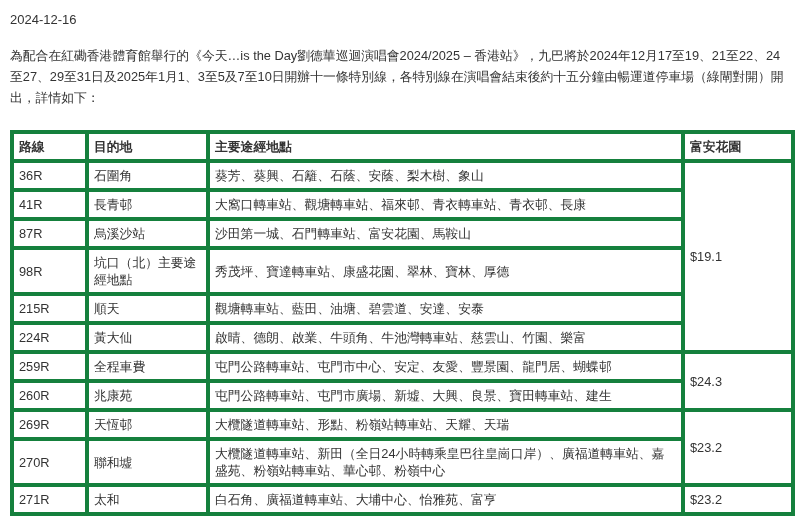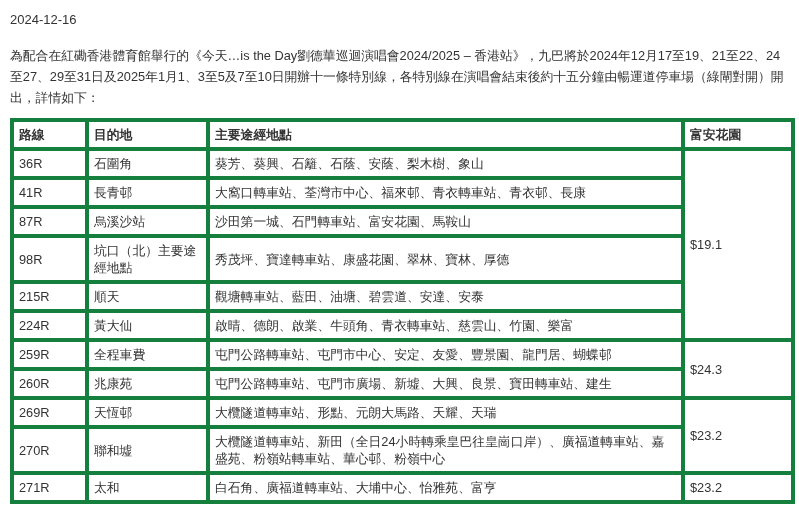--- a/index.html
+++ b/index.html
@@ -22,21 +22,21 @@
   .title {
     font-size: 15.5px;
     font-weight: bold;
     color: #333333;
     margin-bottom: 22px;
   }
   .intro {
     font-size: 12.8px;
     line-height: 21px;
     color: #333333;
-    margin-bottom: 10px;
+    margin-bottom: 22px;
     width: 782px;
   }
   table.routes {
     border-collapse: collapse;
     width: 781px;
     table-layout: fixed;
     font-size: 12.8px;
     color: #333333;
   }
   table.routes th, table.routes td {
@@ -83,57 +83,57 @@
     <tbody id="routes-body">
         <tr>
           <td>36R</td>
           <td>石圍角</td>
           <td>葵芳、葵興、石籬、石蔭、安蔭、梨木樹、象山</td>
           <td rowspan="6">$19.1</td>
         </tr>
         <tr>
           <td>41R</td>
           <td>長青邨</td>
-          <td>大窩口轉車站、荃灣市中心、福來邨、青衣轉車站、青衣邨、長康</td>
+          <td>大窩口轉車站、觀塘轉車站、福來邨、青衣轉車站、青衣邨、長康</td>
         </tr>
         <tr>
           <td>87R</td>
           <td>烏溪沙站</td>
           <td>沙田第一城、石門轉車站、富安花園、馬鞍山</td>
         </tr>
         <tr>
           <td>98R</td>
           <td>坑口（北）主要途經地點</td>
           <td>秀茂坪、寶達轉車站、康盛花園、翠林、寶林、厚德</td>
         </tr>
         <tr>
           <td>215R</td>
           <td>順天</td>
           <td>觀塘轉車站、藍田、油塘、碧雲道、安達、安泰</td>
         </tr>
         <tr>
           <td>224R</td>
           <td>黃大仙</td>
-          <td>啟晴、德朗、啟業、牛頭角、青衣轉車站、慈雲山、竹園、樂富</td>
+          <td>啟晴、德朗、啟業、牛頭角、牛池灣轉車站、慈雲山、竹園、樂富</td>
         </tr>
         <tr>
           <td>259R</td>
           <td>全程車費</td>
           <td>屯門公路轉車站、屯門市中心、安定、友愛、豐景園、龍門居、蝴蝶邨</td>
           <td rowspan="2">$24.3</td>
         </tr>
         <tr>
           <td>260R</td>
           <td>兆康苑</td>
           <td>屯門公路轉車站、屯門市廣場、新墟、大興、良景、寶田轉車站、建生</td>
         </tr>
         <tr>
           <td>269R</td>
           <td>天恆邨</td>
-          <td>大欖隧道轉車站、形點、元朗大馬路、天耀、天瑞</td>
+          <td>大欖隧道轉車站、形點、粉嶺站轉車站、天耀、天瑞</td>
           <td rowspan="2">$23.2</td>
         </tr>
         <tr>
           <td>270R</td>
           <td>聯和墟</td>
           <td>大欖隧道轉車站、新田（全日24小時轉乘皇巴往皇崗口岸）、廣福道轉車站、嘉盛苑、粉嶺站轉車站、華心邨、粉嶺中心</td>
         </tr>
         <tr>
           <td>271R</td>
           <td>太和</td>

